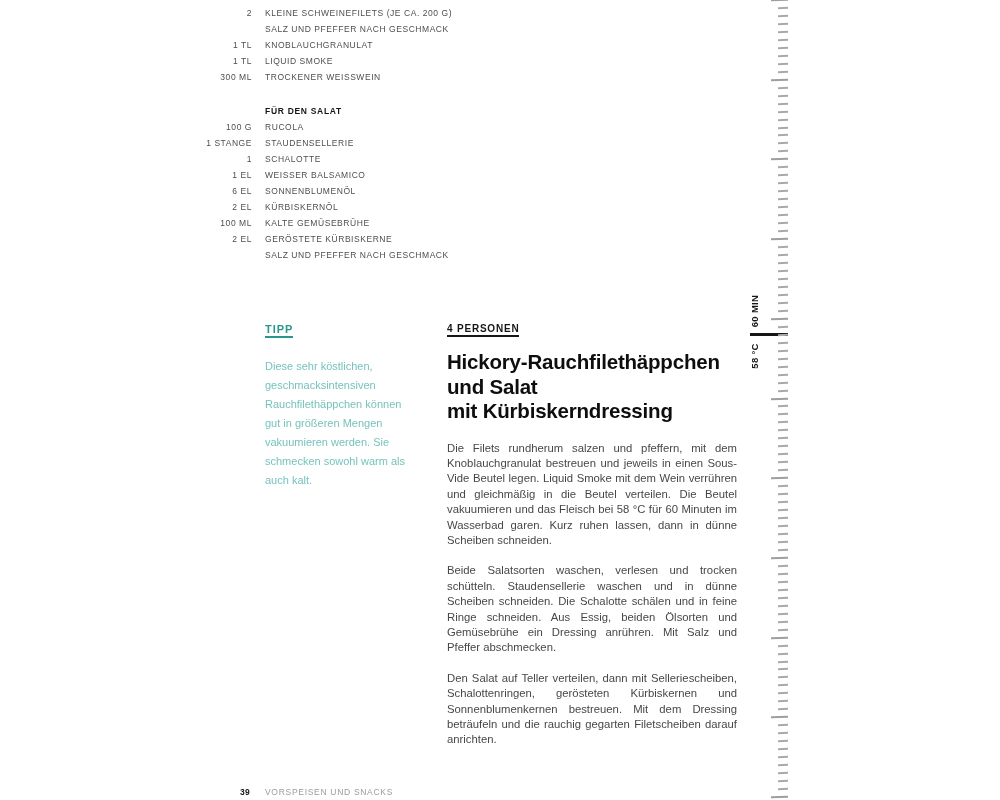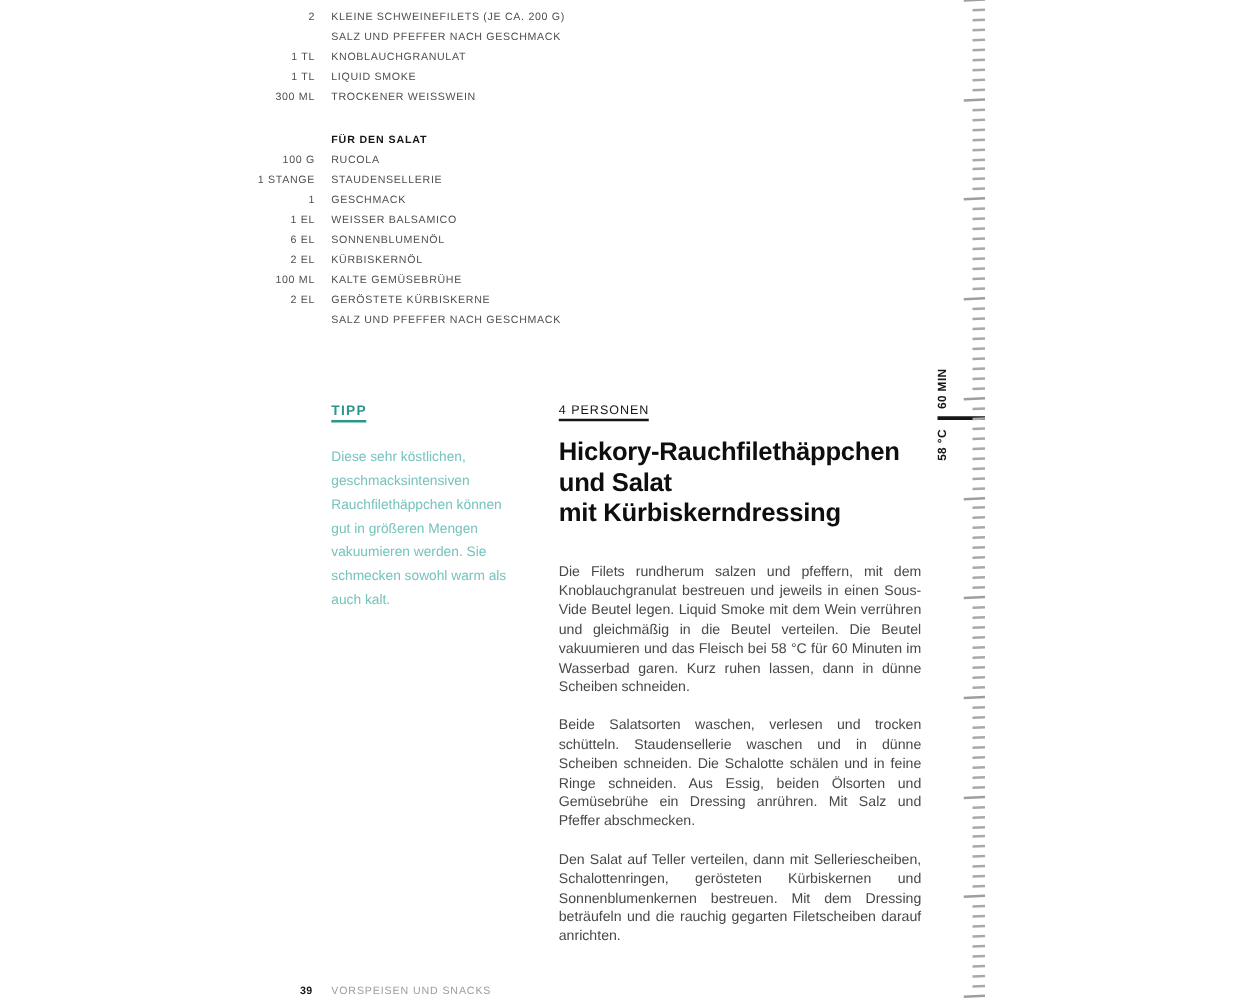--- a/index.html
+++ b/index.html
@@ -36,32 +36,32 @@
   .tip{position:absolute;left:265px;top:319px;width:152px;}
   .tip-heading{
     display:inline-block;font-size:11px;font-weight:bold;letter-spacing:1px;
     color:var(--teal);border-bottom:2px solid var(--teal);padding-bottom:1px;
   }
   .tip-text{margin-top:19px;font-size:11px;line-height:19px;color:var(--teal-light);}
 
   
   .recipe{position:absolute;left:447px;top:318px;width:290px;}
   .servings{
-    display:inline-block;font-size:10px;font-weight:normal;letter-spacing:.8px;
+    display:inline-block;font-size:10px;font-weight:bold;letter-spacing:.8px;
     color:var(--ink);border-bottom:2px solid var(--ink);padding-bottom:1px;
   }
   .recipe-title{
     margin-top:13px;font-size:20.5px;line-height:24.5px;font-weight:bold;
     color:#0e0e0e;letter-spacing:-.2px;
   }
   .recipe-paragraphs p{
     margin-top:15px;font-size:11.3px;line-height:15.4px;text-align:justify;
     color:var(--body);
   }
-  .recipe-paragraphs p:first-child{margin-top:27px;}
+  .recipe-paragraphs p:first-child{margin-top:17px;}
 
   
   .vlabel{
     position:absolute;width:46px;height:16px;line-height:16px;text-align:center;
     font-size:9.5px;font-weight:bold;letter-spacing:.3px;color:var(--ink);
     transform:rotate(-90deg);white-space:nowrap;
   }
   .vlabel-duration{left:732px;top:303px;}
   .vlabel-temperature{left:732px;top:348px;}
   .spine-divider{position:absolute;left:750px;top:333px;width:38px;height:3px;background:#161616;}
@@ -110,21 +110,21 @@
         <div class="ing-row">
           <span class="ing-qty">100 G</span>
           <span class="ing-item">RUCOLA</span>
         </div>
         <div class="ing-row">
           <span class="ing-qty">1 STANGE</span>
           <span class="ing-item">STAUDENSELLERIE</span>
         </div>
         <div class="ing-row">
           <span class="ing-qty">1</span>
-          <span class="ing-item">GESCHMACK</span>
+          <span class="ing-item">SCHALOTTE</span>
         </div>
         <div class="ing-row">
           <span class="ing-qty">1 EL</span>
           <span class="ing-item">WEISSER BALSAMICO</span>
         </div>
         <div class="ing-row">
           <span class="ing-qty">6 EL</span>
           <span class="ing-item">SONNENBLUMENÖL</span>
         </div>
         <div class="ing-row">

